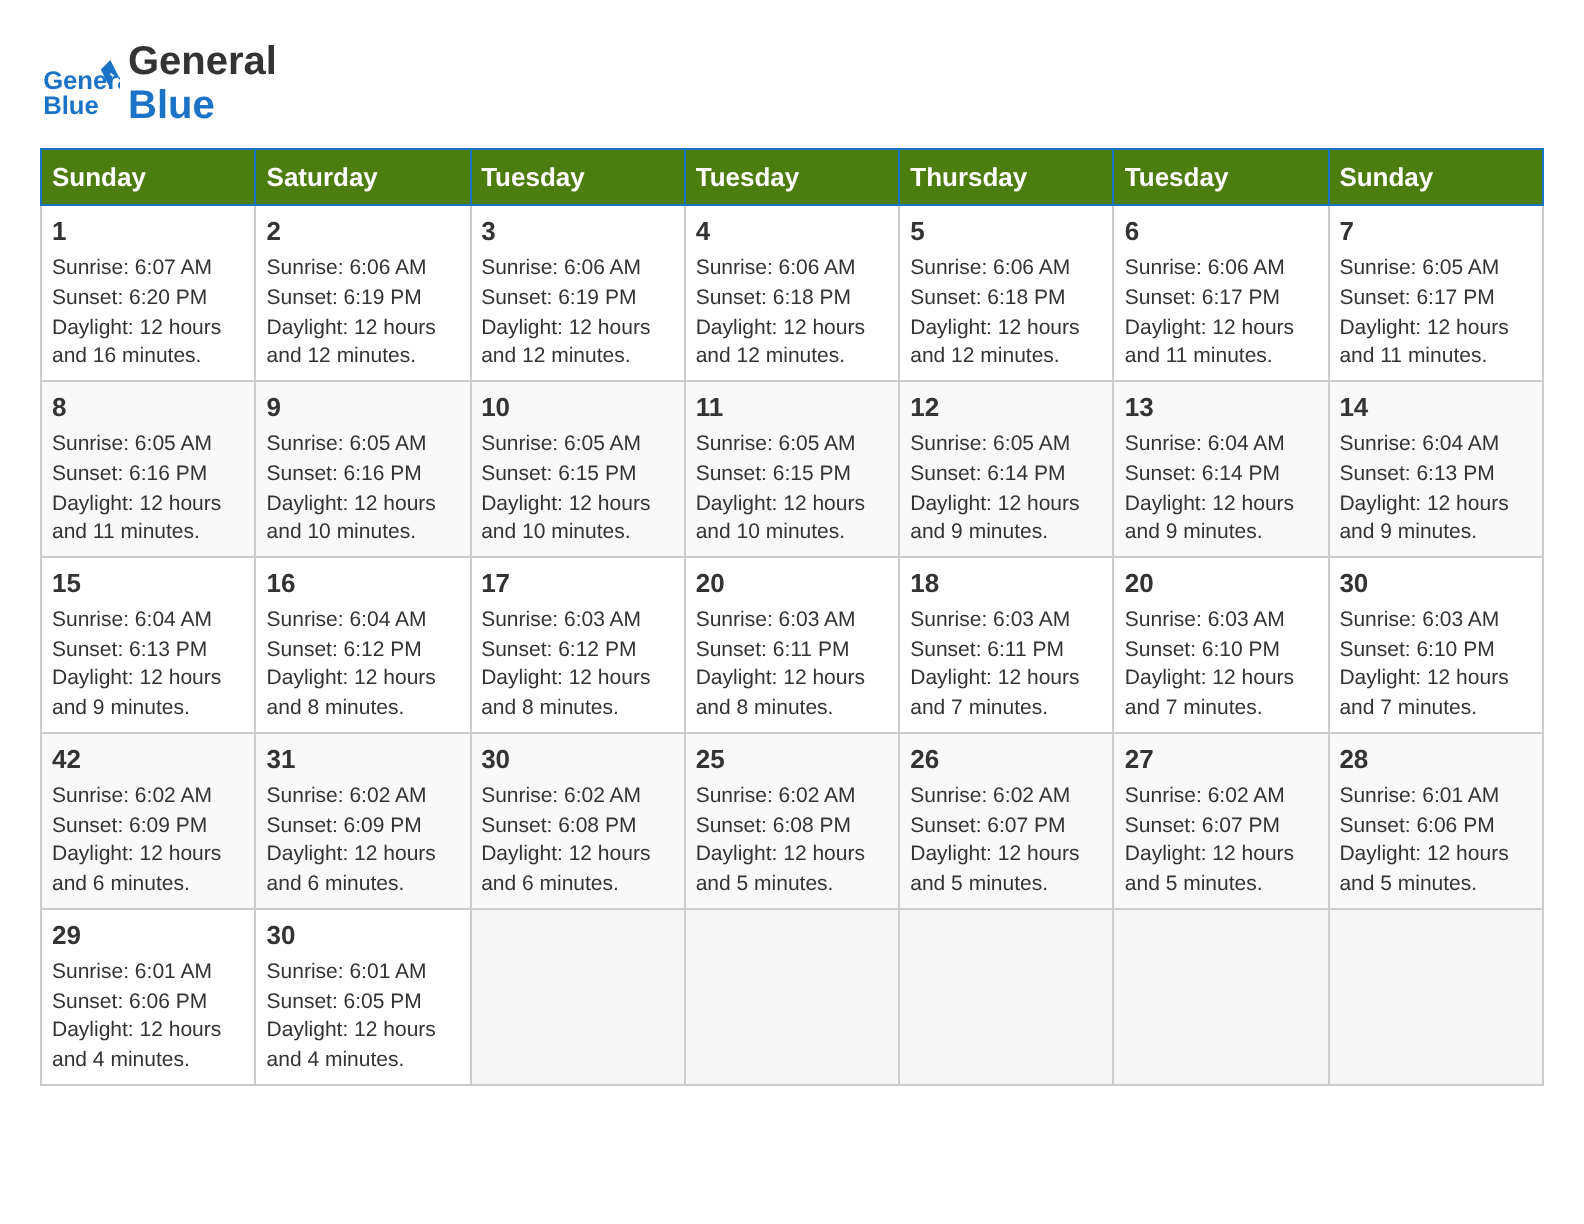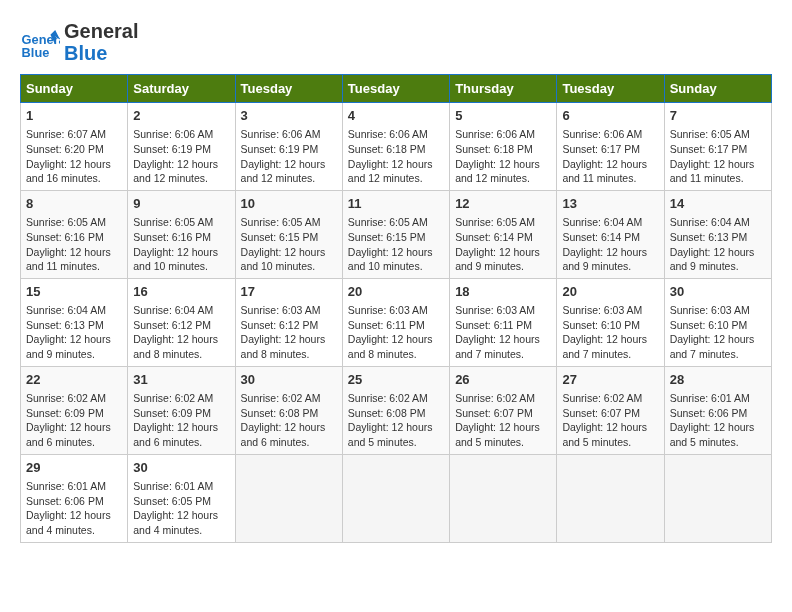--- a/index.html
+++ b/index.html
@@ -259,21 +259,21 @@
         <td>
           <span class="day-num">30</span>
           <div>Sunrise: 6:03 AM</div>
           <div>Sunset: 6:10 PM</div>
           <div>Daylight: 12 hours</div>
           <div>and 7 minutes.</div>
         </td>
       </tr>
       <tr>
         <td>
-          <span class="day-num">22</span>
+          <span class="day-num">42</span>
           <div>Sunrise: 6:02 AM</div>
           <div>Sunset: 6:09 PM</div>
           <div>Daylight: 12 hours</div>
           <div>and 6 minutes.</div>
         </td>
         <td>
           <span class="day-num">31</span>
           <div>Sunrise: 6:02 AM</div>
           <div>Sunset: 6:09 PM</div>
           <div>Daylight: 12 hours</div>

